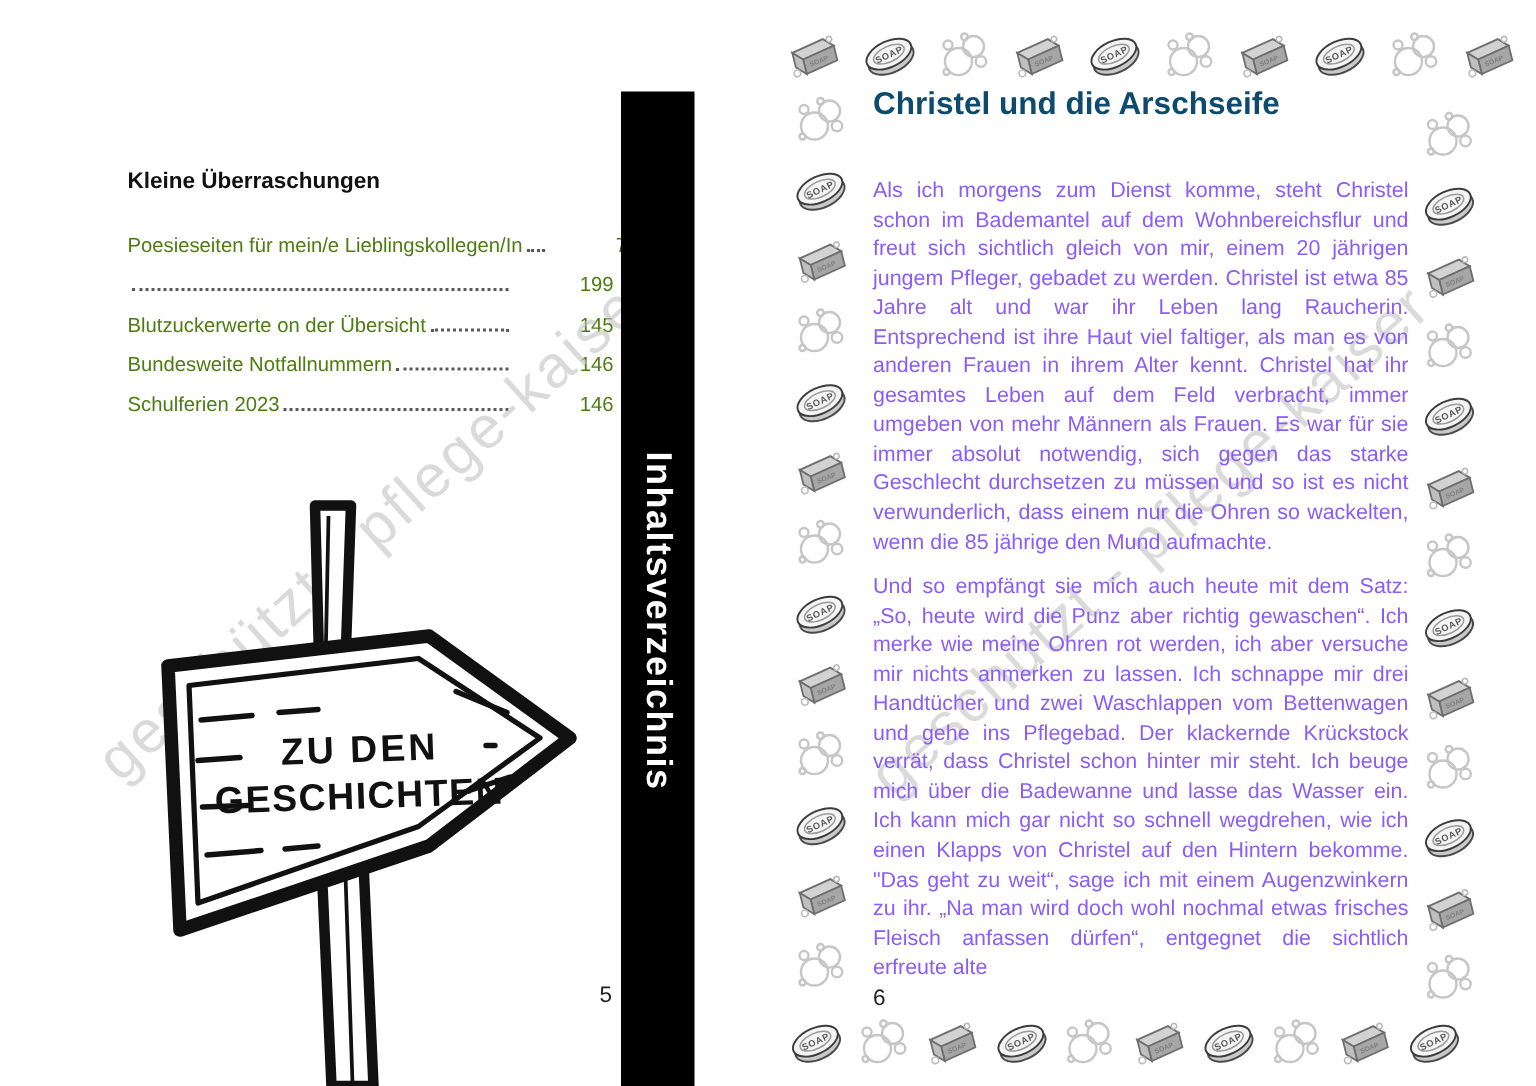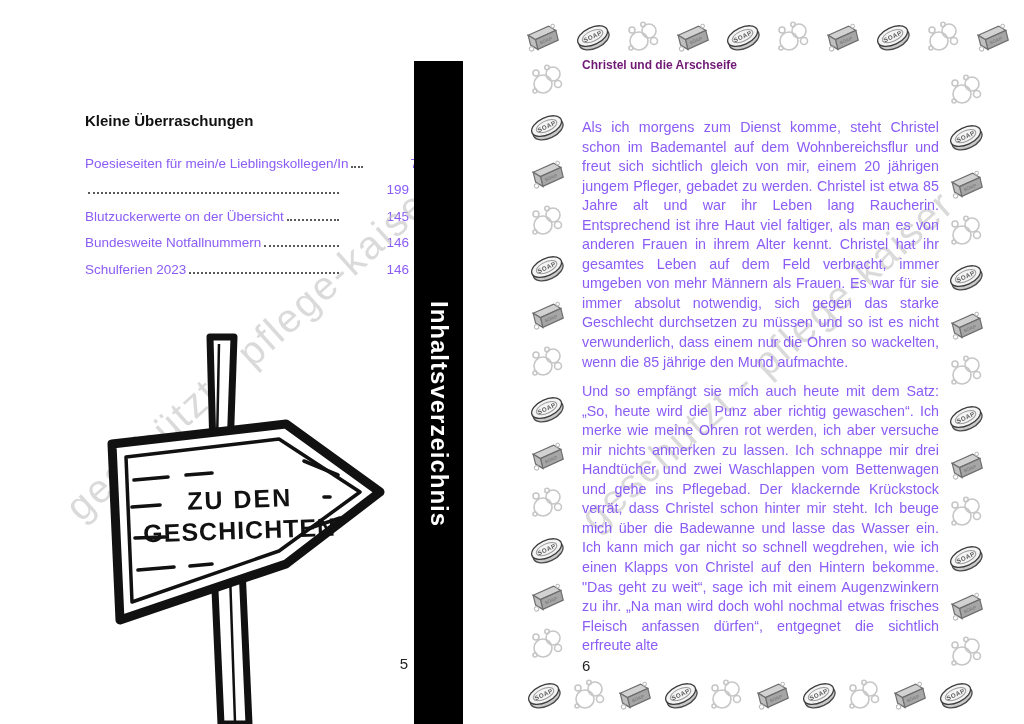--- a/index.html
+++ b/index.html
@@ -3,38 +3,38 @@
 <meta charset="utf-8">
 <style>
   html,body{margin:0;padding:0;background:#888;}
   #canvas{
     position:relative;width:1024px;height:724px;background:#ffffff;
     overflow:hidden;font-family:"Liberation Sans",sans-serif;color:#1c1c1c;
   }
   
   .toc-title{position:absolute;left:85px;top:112px;font-size:15px;font-weight:bold;color:#111;}
   .toc-list{position:absolute;left:85px;top:156px;width:324px;}
-  .toc-row{display:flex;align-items:baseline;height:26.4px;font-size:13.5px;color:#8b5cf6;}
+  .toc-row{display:flex;align-items:baseline;height:26.4px;font-size:13.5px;color:#4d7c0f;}
   .toc-label{white-space:nowrap;}
   .toc-dots{flex:1;margin:0 3px;border-bottom:2px dotted #5a5a5a;height:0.72em;min-width:12px;}
   .toc-page{white-space:nowrap;margin-left:44px;}
   .watermark{position:absolute;font-size:40px;letter-spacing:2px;color:#c3c3c3;opacity:.6;
     white-space:nowrap;transform:rotate(-42deg);pointer-events:none;z-index:1;}
   #wm-left{left:10px;top:330px;width:480px;text-align:center;}
   #wm-right{left:525px;top:340px;width:480px;text-align:center;}
   #signpost{position:absolute;left:72px;top:332px;z-index:2;}
   .band{position:absolute;left:414px;top:61px;width:49px;height:663px;background:#000;z-index:3;}
   .band-text{position:absolute;top:240px;left:50%;transform:translateX(-50%);
     writing-mode:vertical-rl;text-orientation:mixed;color:#fff;font-size:24px;font-weight:bold;
     letter-spacing:1px;white-space:nowrap;}
   .pagenum{position:absolute;font-size:15px;color:#222;}
   #page5{left:370px;top:655px;width:38px;text-align:right;}
   #page6{left:582px;top:657px;}
   
-  .story-title{position:absolute;left:582px;top:58px;font-size:12px;font-weight:bold;color:#701a75;}
+  .story-title{position:absolute;left:582px;top:58px;font-size:21px;font-weight:bold;color:#0c4a6e;}
   .story-subtitle{position:absolute;left:582px;top:83px;font-size:11.5px;color:#333;}
   .story-body{position:absolute;left:582px;top:118px;width:357px;z-index:2;}
   .story-body p{margin:0 0 10px 0;font-size:14.3px;line-height:19.55px;text-align:justify;
     color:#8b5cf6;}
   
   .icon-row{position:absolute;display:flex;justify-content:space-between;align-items:center;}
   #deco-top{left:522px;top:14px;width:490px;height:46px;}
   #deco-bottom{left:524px;top:672px;width:452px;height:46px;}
   .icon-col{position:absolute;display:flex;flex-direction:column;justify-content:space-between;
     align-items:center;}

